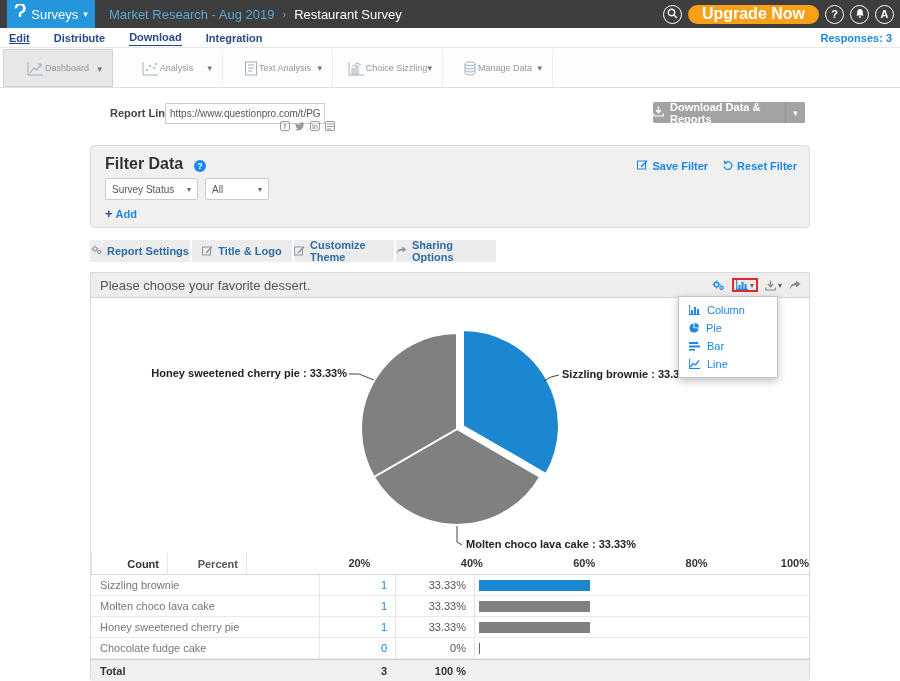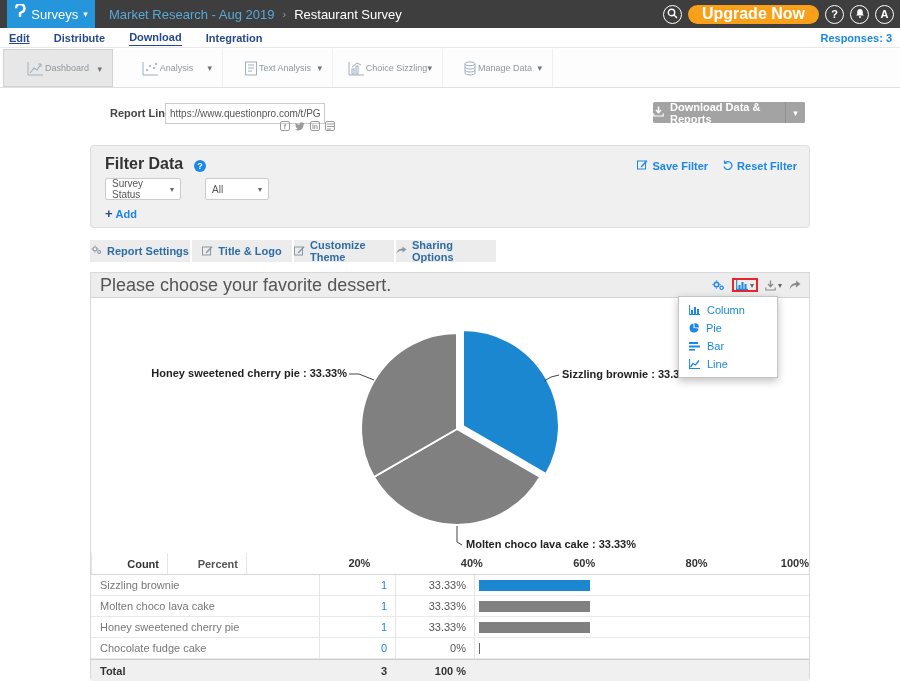--- a/index.html
+++ b/index.html
@@ -55,21 +55,21 @@
   .add-plus { color:#27498b; font-size:13px; font-weight:bold; }
 
   
   .tabsrow { position:absolute; left:90px; top:240px; display:flex; gap:2px; }
   .tab { width:100px; height:22px; background:#ececec; color:#2e6da4; font-size:11px; font-weight:bold; display:flex; align-items:center; justify-content:center; gap:5px; cursor:pointer; }
   .tab .ticn { color:#8d97a1; font-size:10px; }
 
   
   .chart-panel { position:absolute; left:90px; top:272px; width:720px; height:407px; border:1px solid #d9d9d9; background:#fff; }
   .cp-header { position:absolute; left:0; top:0; width:718px; height:25px; background:#ededed; border-bottom:1px solid #d4d4d4; display:flex; align-items:center; }
-  .cp-title { margin-left:9px; font-size:18px; color:#555; }
+  .cp-title { margin-left:9px; font-size:13px; color:#555; }
   .cp-icons { margin-left:auto; margin-right:8px; display:flex; align-items:center; gap:7px; }
   .cp-icon { display:flex; align-items:center; gap:2px; cursor:pointer; }
   .cp-icon .icaret { font-size:8px; color:#666; }
   .red-box { border:2px solid #e8262a; padding:0 2px; display:flex; align-items:center; gap:2px; }
 
   
   .type-menu { position:absolute; left:587px; top:23px; width:100px; background:#fff; border:1px solid #c4c4c4; box-shadow:0 3px 8px rgba(0,0,0,0.25); padding:4px 0; z-index:20; }
   .type-item { display:flex; align-items:center; gap:7px; padding:3px 10px; font-size:11px; color:#1b87e6; cursor:pointer; }
 
   
@@ -264,21 +264,21 @@
     <span class="flink">
       <span>
         <svg width="11" height="11" viewBox="0 0 11 11">
             <path d="M2.5 1.5 L2.5 4.2 L5.2 4.2" fill="none" stroke="#1b87e6" stroke-width="1.2"></path>
             <path d="M2.8 4 A4 4 0 1 1 2 7.5" fill="none" stroke="#1b87e6" stroke-width="1.2"></path>
           </svg>
       </span>
       <span>Reset Filter</span>
     </span>
   </div>
-  <div class="fake-select" style="left:14px; top:32px; width:76px;">
+  <div class="fake-select" style="left:14px; top:32px; width:93px;">
     <span>Survey Status</span>
     <span class="sel-caret">▾</span>
   </div>
   <div class="fake-select" style="left:114px; top:32px; width:64px;">
     <span>All</span>
     <span class="sel-caret">▾</span>
   </div>
   <div class="add-link">
     <span class="add-plus">+</span>
     <span>Add</span>

